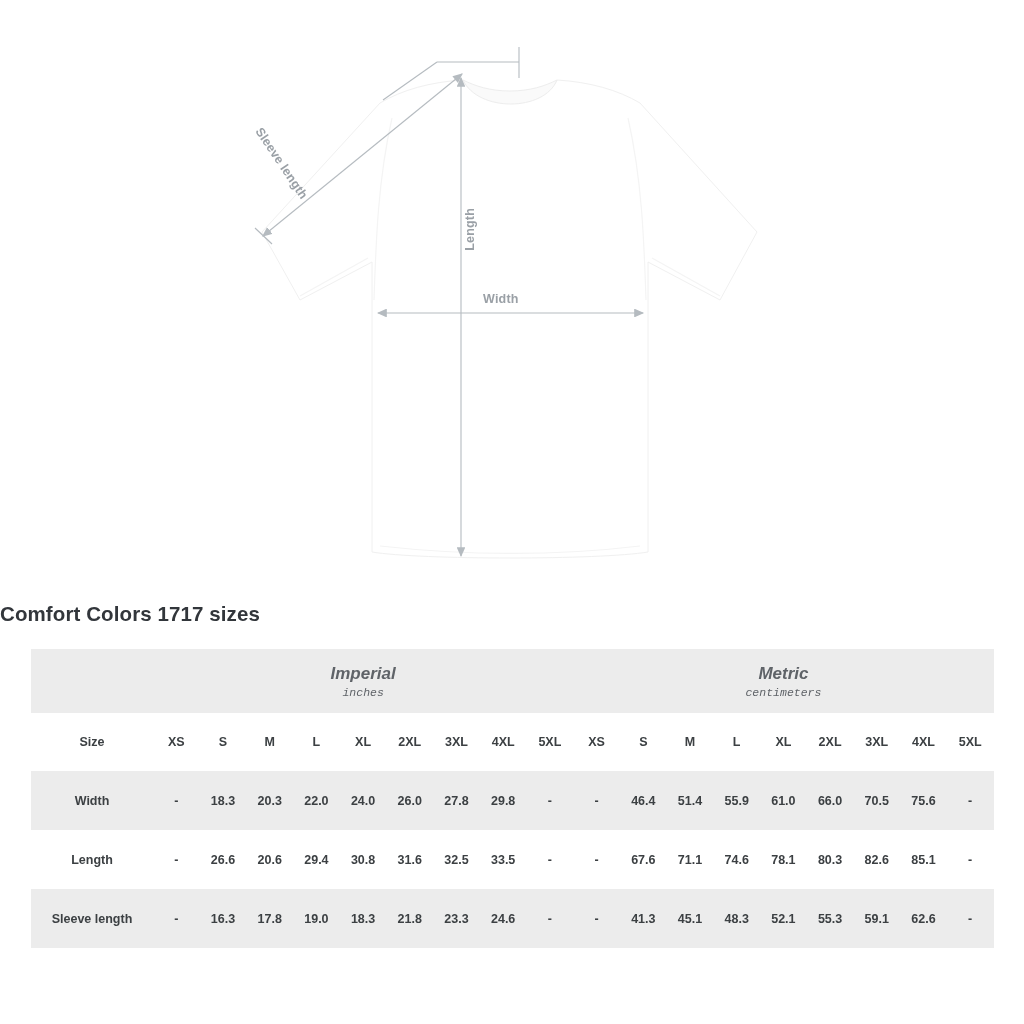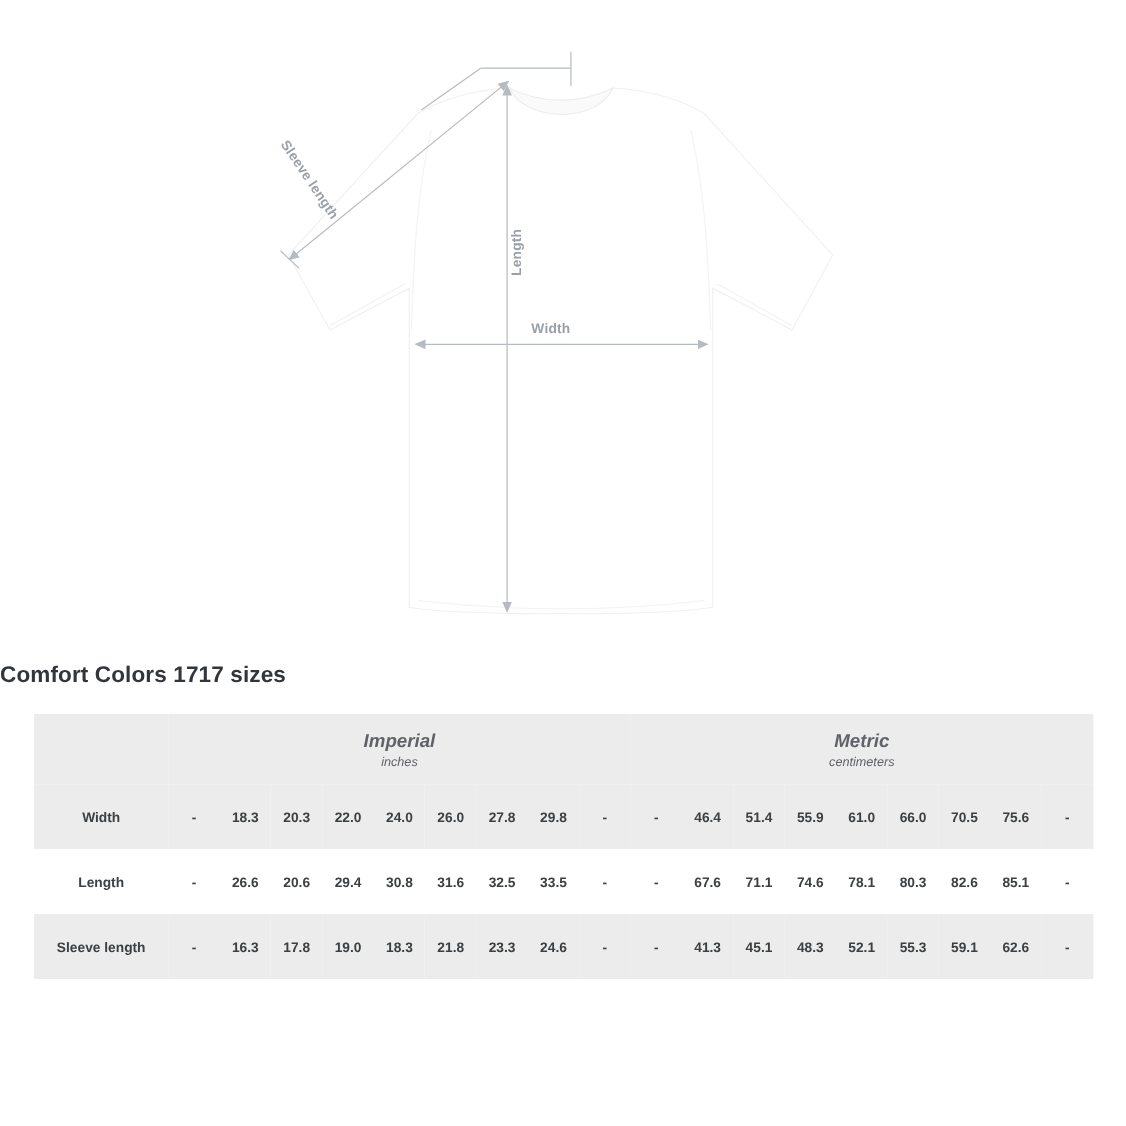--- a/index.html
+++ b/index.html
@@ -103,20 +103,21 @@
     color: #5f6368;
     line-height: 1.25;
     text-align: center;
   }
   .unit-sub {
     font-size: 11.5px;
     font-style: italic;
     font-weight: normal;
     color: #5f6368;
     margin-top: 2px;
+    font-family: Liberation Mono, monospace;
   }
   tr.unit-row td.corner {
     background: #ececec;
   }
 
   
   tr.head-row td {
     height: 58px;
     background: #ffffff;
     vertical-align: middle;
@@ -239,20 +240,41 @@
           <td class="corner"></td>
           <td colspan="9">
             <div class="unit-name">Imperial</div>
             <div class="unit-sub">inches</div>
           </td>
           <td colspan="9">
             <div class="unit-name">Metric</div>
             <div class="unit-sub">centimeters</div>
           </td>
         </tr>
+        <tr class="head-row">
+          <td class="rowhead">Size</td>
+          <td>XS</td>
+          <td>S</td>
+          <td>M</td>
+          <td>L</td>
+          <td>XL</td>
+          <td>2XL</td>
+          <td>3XL</td>
+          <td>4XL</td>
+          <td>5XL</td>
+          <td>XS</td>
+          <td>S</td>
+          <td>M</td>
+          <td>L</td>
+          <td>XL</td>
+          <td>2XL</td>
+          <td>3XL</td>
+          <td>4XL</td>
+          <td>5XL</td>
+        </tr>
         <tr class="data-row band">
           <td class="rowhead">Width</td>
           <td>-</td>
           <td>18.3</td>
           <td>20.3</td>
           <td>22.0</td>
           <td>24.0</td>
           <td>26.0</td>
           <td>27.8</td>
           <td>29.8</td>

